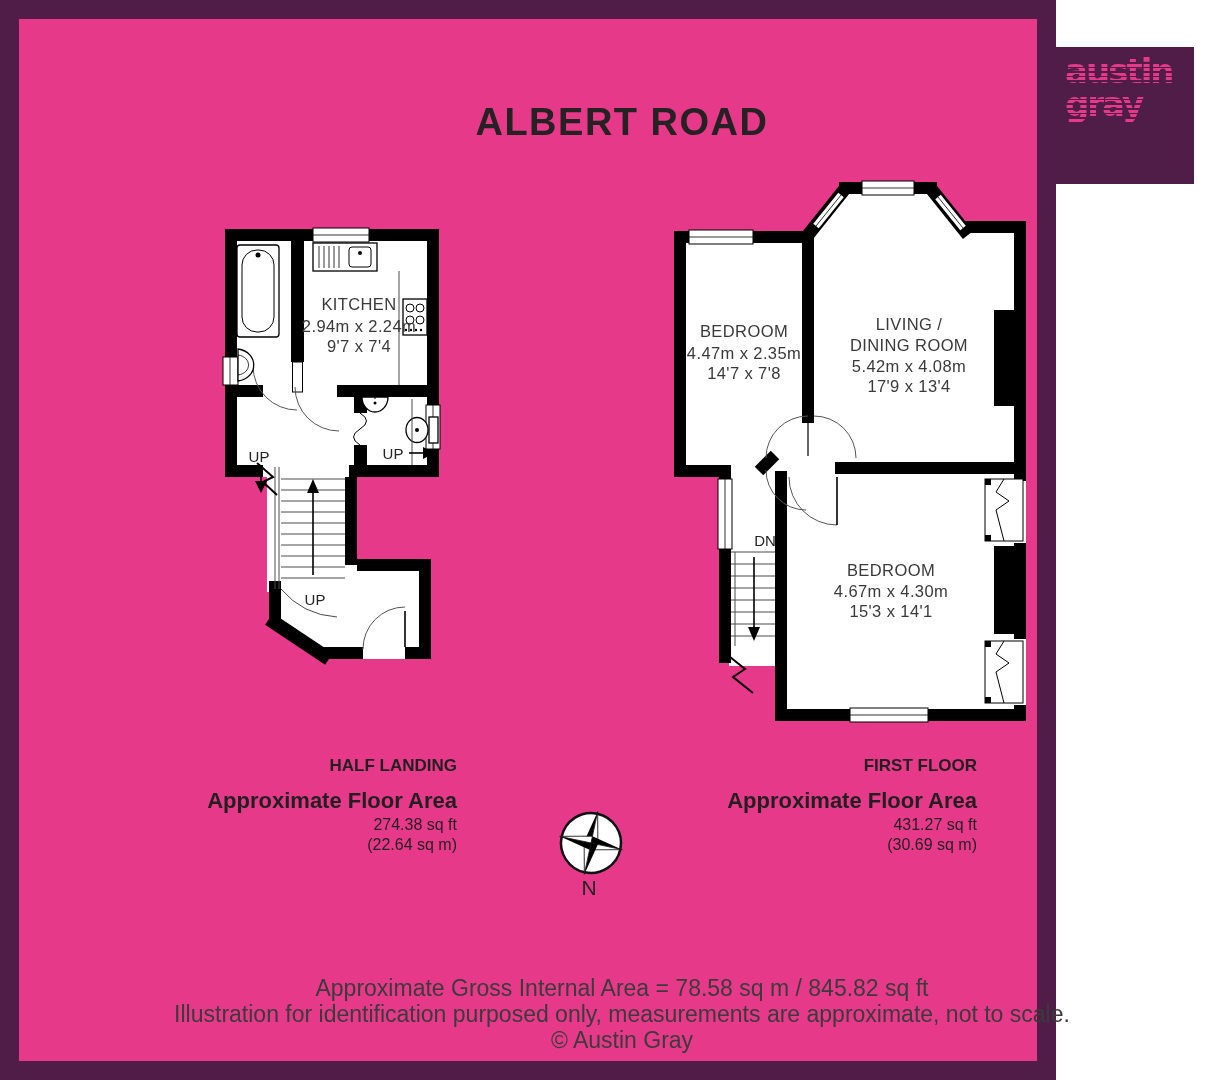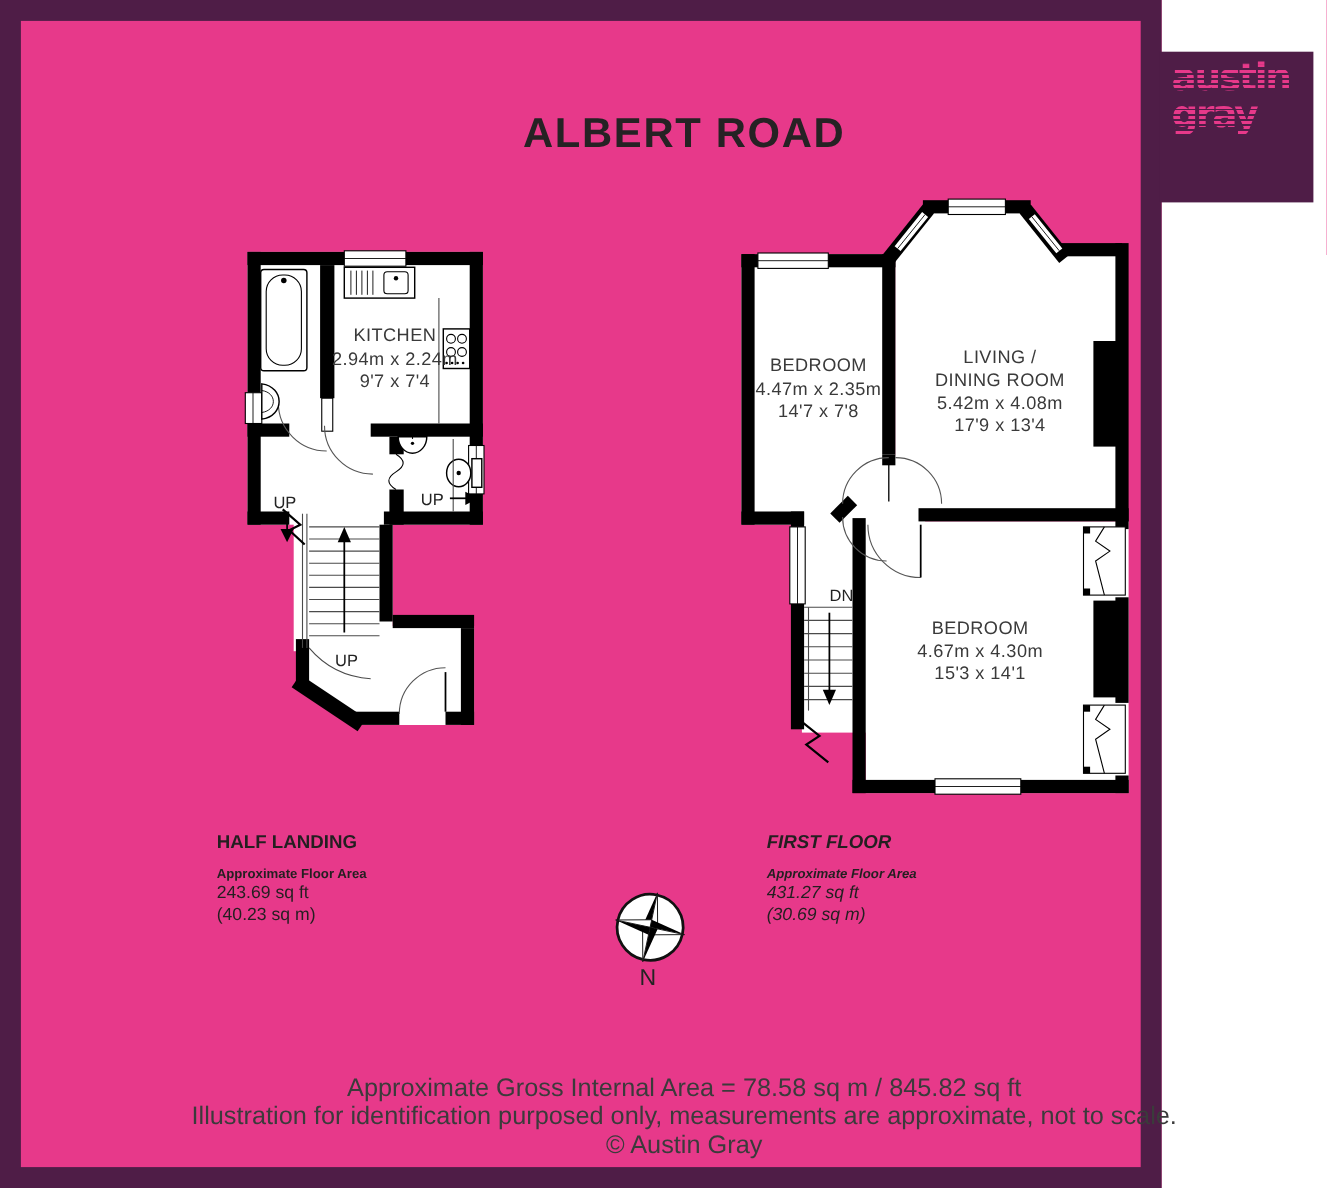--- a/index.html
+++ b/index.html
@@ -10,26 +10,26 @@
   .page-title{position:absolute;left:0;top:82px;width:1206px;text-align:center;
           font-size:38px;font-weight:bold;letter-spacing:1.5px;color:#262224;}
   
   .logo{position:absolute;left:1035px;top:28px;width:140px;height:137px;background:#4F1D47;}
   .logo-text{position:absolute;left:11px;top:8px;font-family:"DejaVu Sans",sans-serif;
           font-weight:bold;font-size:34px;line-height:0.98;letter-spacing:-2px;color:#E7398A;}
   .logo-stripes{position:absolute;left:8px;right:8px;top:12px;height:88px;
           background:repeating-linear-gradient(180deg,rgba(0,0,0,0) 0 3px,#4F1D47 3px 4.6px);
           pointer-events:none;}
   
-  .floor-label{position:absolute;width:260px;text-align:left;color:#231F20;line-height:1.25;}
+  .floor-label{position:absolute;width:260px;text-align:right;color:#231F20;line-height:1.25;}
   .floor-label .name{font-weight:bold;font-size:17px;margin-bottom:11px;}
-  .floor-label .heading{font-weight:bold;font-size:12px;}
+  .floor-label .heading{font-weight:bold;font-size:22px;}
   .floor-label .val{font-size:16px;}
   #label-half{left:178px;top:736px;}
-  #label-first{left:678px;top:736px;font-style:italic;}
+  #label-first{left:698px;top:736px;}
   
   .footer{position:absolute;left:0;top:956px;width:1206px;text-align:center;
           color:#3B3B3B;font-size:23px;line-height:26px;}
   
   svg{position:absolute;left:0;top:0;}
   .wall{fill:#000;}
   .room{fill:#fff;}
   .win{fill:#fff;stroke:#000;stroke-width:1;}
   .winline{stroke:#000;stroke-width:0.8;fill:none;}
   .fix{fill:#fff;stroke:#000;stroke-width:1.3;}
@@ -282,22 +282,22 @@
         <path d="M-32,0 L0,7 L0,0 Z" fill="#000"></path>
         <path d="M-32,0 L0,-7 L0,0 Z" fill="#fff" stroke="#111" stroke-width="0.8"></path>
       </g>
       <text class="north" x="570" y="876" text-anchor="middle">N</text>
     </g>
   </svg>
 
   <div class="floor-label" id="label-half">
     <div class="name">HALF LANDING</div>
     <div class="heading">Approximate Floor Area</div>
-    <div class="val">243.69 sq ft</div>
-    <div class="val">(40.23 sq m)</div>
+    <div class="val">274.38 sq ft</div>
+    <div class="val">(22.64 sq m)</div>
   </div>
   <div class="floor-label" id="label-first">
     <div class="name">FIRST FLOOR</div>
     <div class="heading">Approximate Floor Area</div>
     <div class="val">431.27 sq ft</div>
     <div class="val">(30.69 sq m)</div>
   </div>
 
   <div class="footer">
     <div>Approximate Gross Internal Area = 78.58 sq m / 845.82 sq ft</div>

